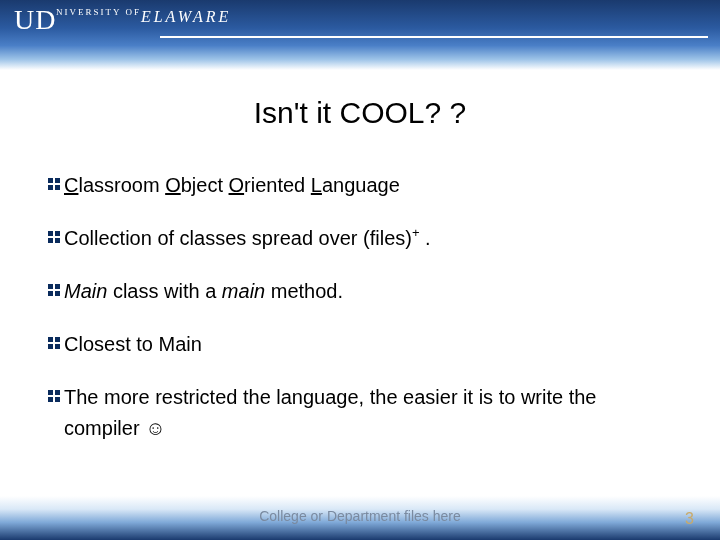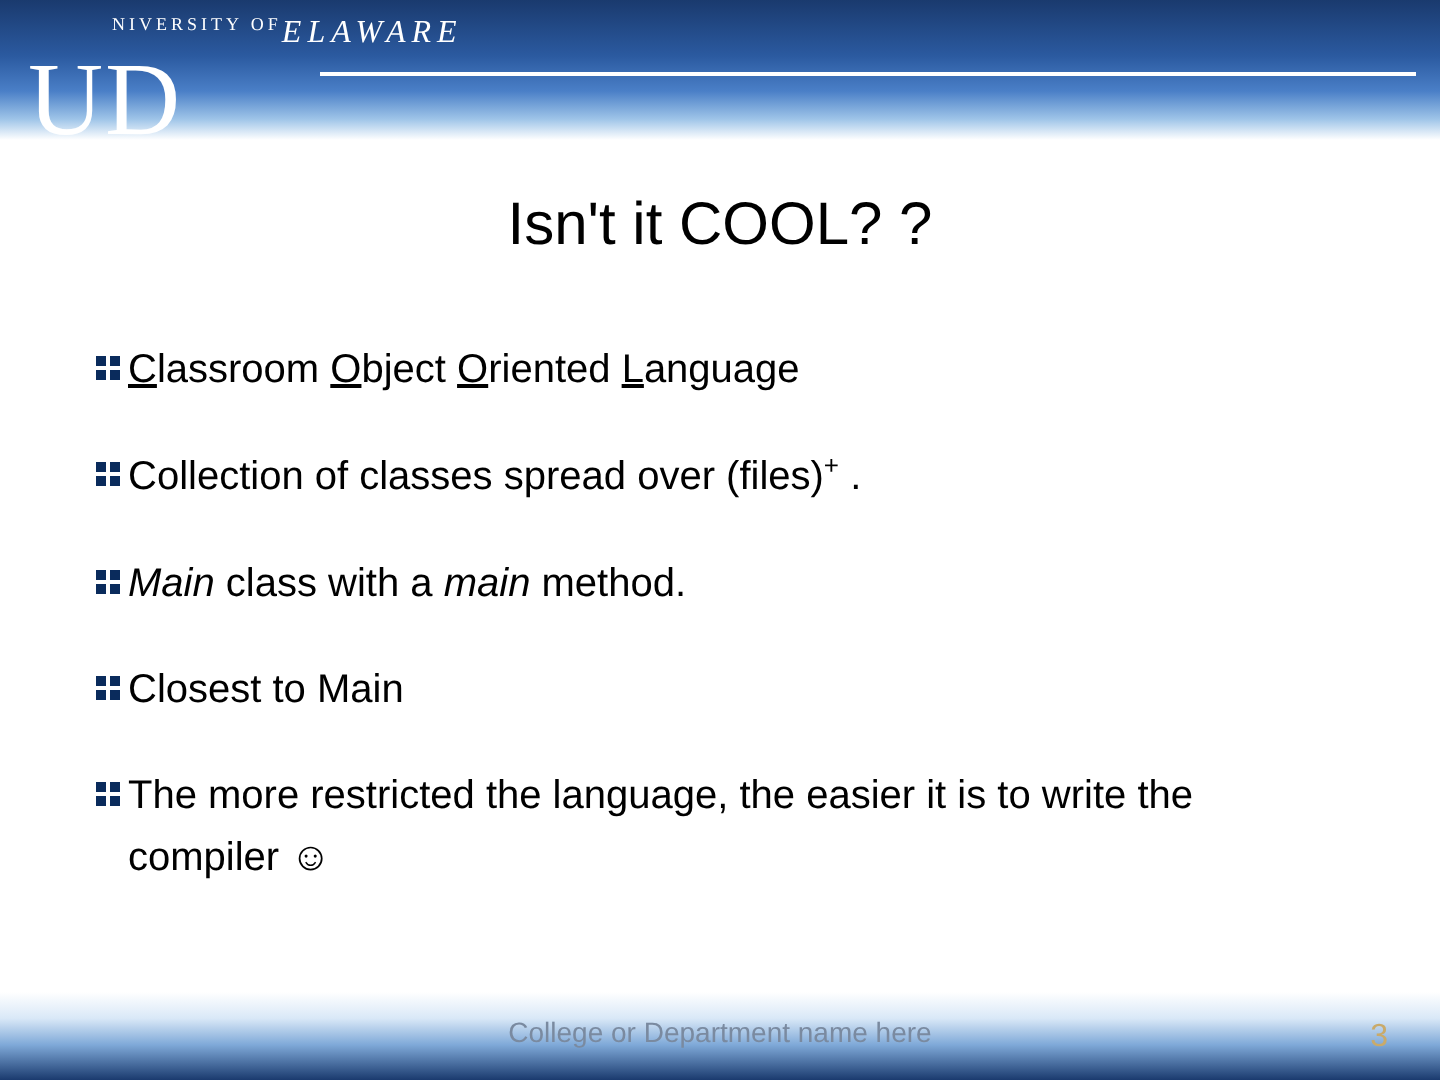--- a/index.html
+++ b/index.html
@@ -19,25 +19,24 @@
   }
   .logo {
     position: absolute;
     left: 14px;
     top: 6px;
     color: #fff;
     font-family: 'Times New Roman', serif;
   }
   .logo-row { display:flex; align-items:flex-end; gap:6px; }
   .logo-big {
-    font-size: 52px;
+    font-size: 28px;
     line-height: 1;
     font-weight: 400;
     letter-spacing: 1px;
-    margin-top: 19px;
   }
   .logo-small-stack { display:flex; flex-direction:row; line-height:1; }
   .logo-of { font-size: 9px; letter-spacing: 2px; }
   .logo-delaware { font-size: 16px; letter-spacing: 3px; margin-top:1px;font-style:italic;}
   .header-rule {
     position: absolute;
     left: 160px;
     right: 12px;
     top: 36px;
     height: 2px;
@@ -149,15 +148,15 @@
   </div>
 
   <div class="bullet-item">
     <span class="bullet-icon"></span>
     <span>The more restricted the language, the easier it is to write the compiler ☺</span>
   </div>
 
 </div>
 
 <div class="footer">
-  <div class="footer-text">College or Department name here</div>
+  <div class="footer-text">College or Department files here</div>
   <div class="page-num">3</div>
 </div>
 
 </body></html>

